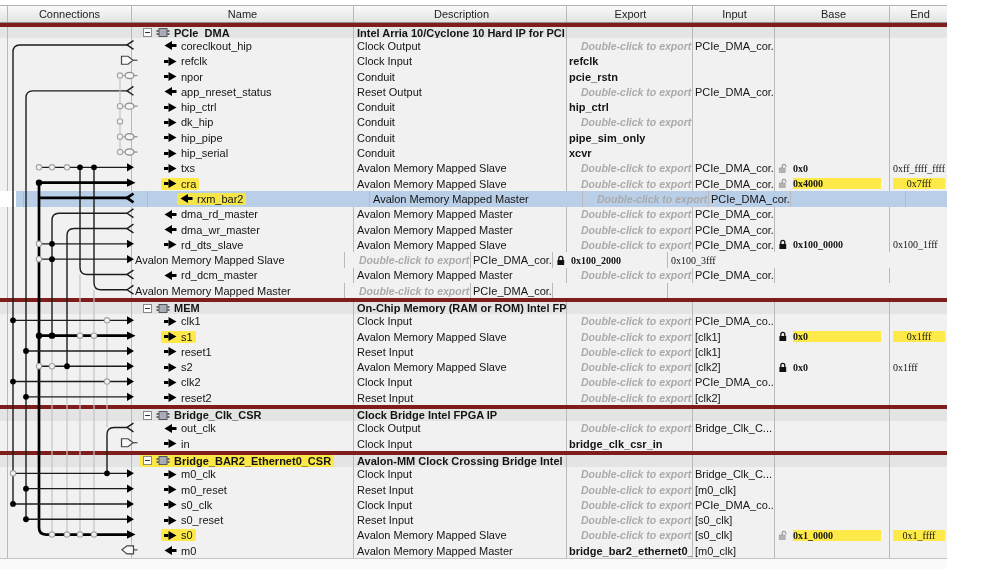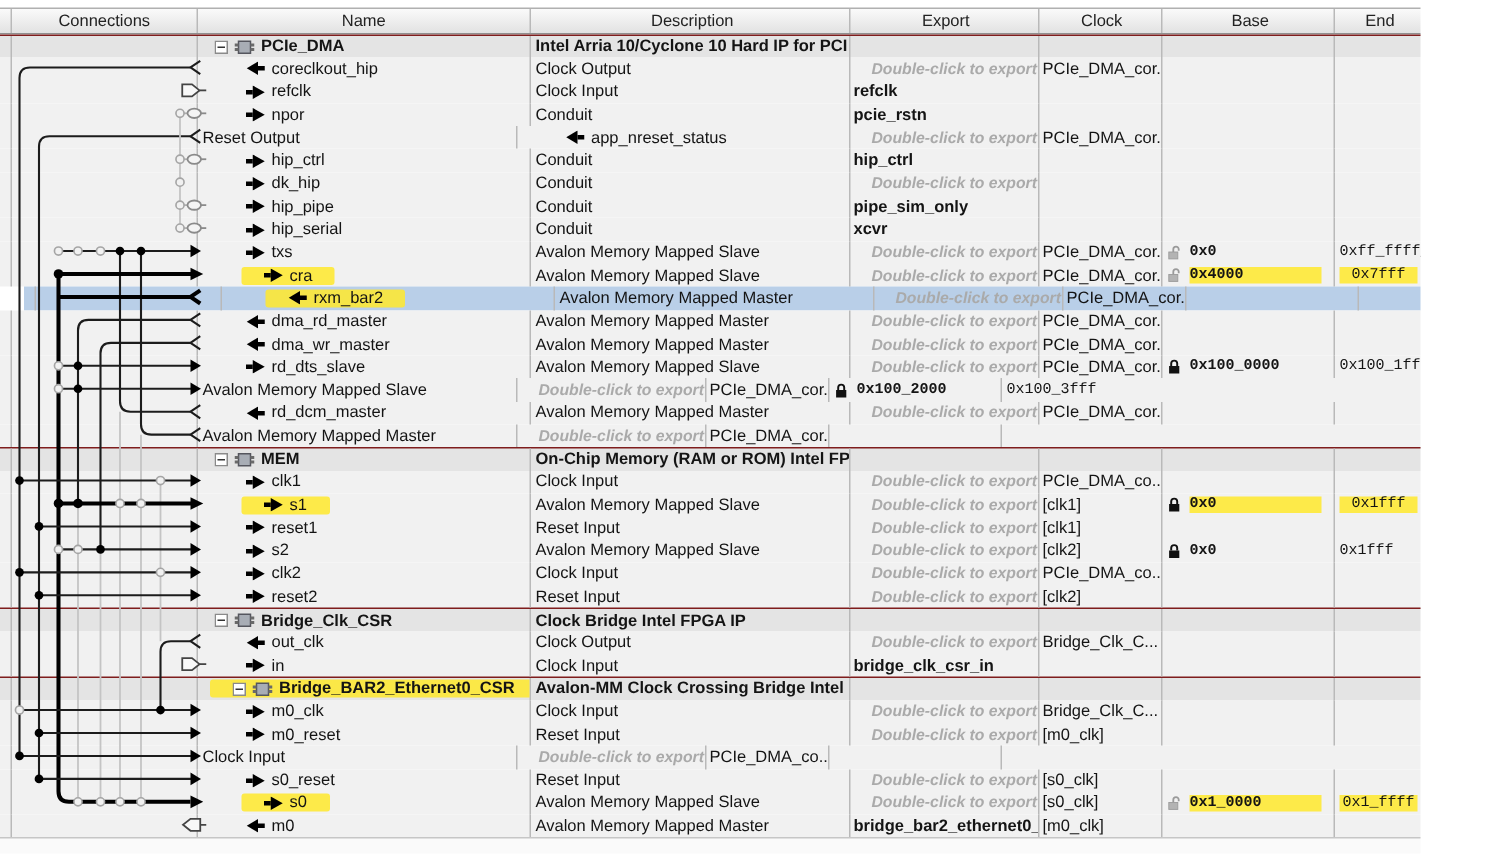--- a/index.html
+++ b/index.html
@@ -15,56 +15,56 @@
         overflow:hidden;white-space:nowrap;display:flex;align-items:center;}
   .c-gutter{width:8px;}
   .c-conn{width:124px;}
   .c-name{width:222px;text-align:center;}
   .c-desc{width:213px;padding-left:3px;}
   .c-export{width:126px;padding-left:2px;}
   .c-clock{width:82px;padding-left:2px;}
   .c-base{width:115px;padding-left:3px;}
   .c-end{flex:1;padding-left:3px;border-right:none;}
   .row{display:flex;height:15.3px;background:#f1f1f1;}
-  .row.component{background:#e4e4e4;border-top:1px solid #7f1d1d;box-sizing:border-box;}
+  .row.component{background:#e4e4e4;border-top:4px solid #7f1d1d;box-sizing:border-box;}
   .row.selected{background:#b9cfe8;margin-left:16px;}
   .nwrap{display:inline-flex;align-items:center;gap:4px;}
   .pind{padding-left:32px;}
   .cpad{padding-left:11px;}
   .cname{font-weight:bold;}
   .pname{}
   .tico{display:inline-flex;align-items:center;}
-  .hl{background:rgba(255,233,44,0.85);border-radius:2px;padding:0 15px;margin-left:-3px;}
+  .hl{background:rgba(255,233,44,0.85);border-radius:2px;padding:0 3px;margin-left:-3px;}
   .cdesc{font-weight:bold;}
   .ph{font-style:italic;font-weight:bold;color:#aaaaaa;padding-left:12px;font-size:10.5px;}
   .exp{font-weight:bold;}
   .clk{}
   .expd{font-weight:bold;font-style:italic;margin-top:36px;}
-  .addr{font-family:Liberation Mono, monospace;font-size:10px;}
+  .addr{font-family:Liberation Serif, serif;font-size:10px;}
   .bb{font-weight:bold;}
   .ahl{background:rgba(255,233,44,0.85);display:inline-block;}
   .bb.ahl{min-width:88px;}
   .ehl{min-width:52px;text-align:center;}
   .lockslot{width:15px;display:inline-flex;align-items:center;}
   .filler{height:12px;background:#fafafa;border-top:1px solid #c6c6c6;}
   #wires{position:absolute;left:0;top:0;pointer-events:none;}
 </style>
 </head>
 <body>
 
 <div class="app">
   <div class="top-strip"></div>
   <div class="tbl">
     <div class="hdr">
       <div class="cell c-gutter"></div>
       <div class="cell c-conn">Connections</div>
       <div class="cell c-name">Name</div>
       <div class="cell c-desc">Description</div>
       <div class="cell c-export">Export</div>
-      <div class="cell c-clock">Clock</div>
+      <div class="cell c-clock">Input</div>
       <div class="cell c-base">Base</div>
       <div class="cell c-end">End</div>
     </div>
     <div id="rows">
         <div class="row component">
           <div class="cell c-gutter"></div>
           <div class="cell c-conn"></div>
           <div class="cell c-name">
             <span class="nwrap cpad">
               <span class="tico">
@@ -165,33 +165,33 @@
           <div class="cell c-export">
             <span class="exp">pcie_rstn</span>
           </div>
           <div class="cell c-clock"></div>
           <div class="cell c-base"></div>
           <div class="cell c-end"></div>
         </div>
         <div class="row">
           <div class="cell c-gutter"></div>
           <div class="cell c-conn"></div>
-          <div class="cell c-desc">
-            <span class="">Reset Output</span>
-          </div>
           <div class="cell c-name">
             <span class="nwrap pind">
               <span class="tico">
                 <svg width="13" height="9">
                   <polygon points="0.5,4.5 8,0 8,9" fill="#000"></polygon>
                   <rect x="8" y="3" width="4.5" height="3" fill="#000"></rect>
                 </svg>
               </span>
               <span class="pname">app_nreset_status</span>
             </span>
+          </div>
+          <div class="cell c-desc">
+            <span class="">Reset Output</span>
           </div>
           <div class="cell c-export">
             <span class="ph">Double-click to export</span>
           </div>
           <div class="cell c-clock">
             <span class="clk">PCIe_DMA_cor...</span>
           </div>
           <div class="cell c-base"></div>
           <div class="cell c-end"></div>
         </div>
@@ -920,20 +920,31 @@
           </div>
           <div class="cell c-clock">
             <span class="clk">[m0_clk]</span>
           </div>
           <div class="cell c-base"></div>
           <div class="cell c-end"></div>
         </div>
         <div class="row">
           <div class="cell c-gutter"></div>
           <div class="cell c-conn"></div>
+          <div class="cell c-name">
+            <span class="nwrap pind">
+              <span class="tico">
+                <svg width="13" height="9">
+                  <rect x="0" y="3" width="4.5" height="3" fill="#000"></rect>
+                  <polygon points="4.5,0 4.5,9 12.5,4.5" fill="#000"></polygon>
+                </svg>
+              </span>
+              <span class="pname">s0_clk</span>
+            </span>
+          </div>
           <div class="cell c-desc">
             <span class="">Clock Input</span>
           </div>
           <div class="cell c-export">
             <span class="ph">Double-click to export</span>
           </div>
           <div class="cell c-clock">
             <span class="clk">PCIe_DMA_co...</span>
           </div>
           <div class="cell c-base"></div>

